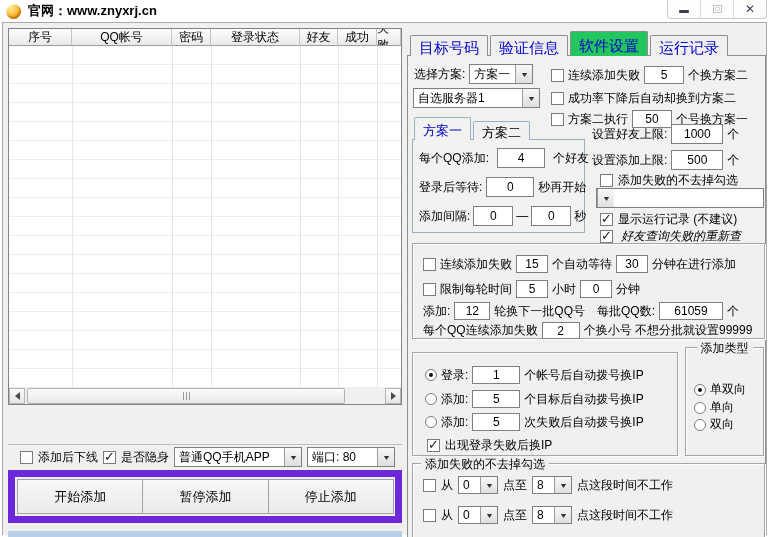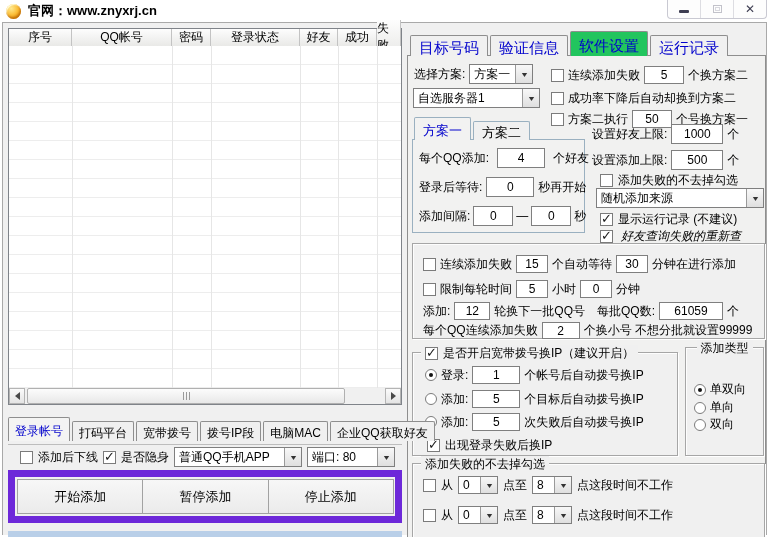--- a/index.html
+++ b/index.html
@@ -44,21 +44,21 @@
   .hrow { display:flex; align-items:center; position:absolute; white-space:nowrap; }
 
   
   .gbox { position:absolute; border:1px solid #a6a6a6; box-shadow:1px 1px 0 #fff, inset 1px 1px 0 #fdfdfd; background:#f0f0f0; }
   .gbox .legend { position:absolute; top:-8px; left:8px; background:#f0f0f0; padding:0 4px;
                   display:flex; align-items:center; gap:5px; white-space:nowrap; }
 
   
   .table-panel { position:absolute; left:8px; top:28px; width:394px; height:377px;
                  background:#fff; border:1px solid #7f8389; }
-  .thead { display:flex; height:17px; background:#84cc16;align-items:center; }
+  .thead { display:flex; height:17px; background:#84cc16; }
   .th { display:flex; align-items:center; justify-content:center; font-size:12px;
         background:linear-gradient(#fdfdfd,#e9e9e7); border-right:1px solid #c3c3c3;
         border-bottom:1px solid #9c9c9c; overflow:hidden; flex:none; }
   .tbody { position:absolute; left:0; top:17px; right:0; bottom:16px; background:#fff;
            background-image:repeating-linear-gradient(#fff 0px, #fff 18px, #ededed 18px, #ededed 19px); }
   .vline { position:absolute; top:0; bottom:0; width:1px; background:#e6e6e6; }
   .hscroll { position:absolute; left:0; bottom:0; right:0; height:16px; background:#f0f0f0; display:flex; align-items:center; }
   .sb-btn { width:16px; height:16px; background:linear-gradient(#fbfbfb,#e4e4e4); border:1px solid #b4b4b4;
             display:flex; align-items:center; justify-content:center; flex:none; }
   .arr-left { width:0; height:0; border:4px solid transparent; border-right:5px solid #4a4a4a; margin-left:-4px; }
@@ -154,28 +154,20 @@
             <i></i>
             <i></i>
           </div>
       </div>
       <div class="sb-btn">
           <span class="arr-right"></span>
         </div>
     </div>
   </div>
 
-  <div class="btabs">
-    <div class="btab sel">登录帐号</div>
-    <div class="btab">打码平台</div>
-    <div class="btab">宽带拨号</div>
-    <div class="btab">拨号IP段</div>
-    <div class="btab">电脑MAC</div>
-    <div class="btab">企业QQ获取好友</div>
-  </div>
 
   <div class="login-row">
     <span class="cb"></span>
     <span class="lbl">添加后下线</span>
     <span class="cb checked"></span>
     <span class="lbl">是否隐身</span>
     <span class="combo" style="width:128px">
       <span class="val">普通QQ手机APP</span>
       <span class="drop"></span>
     </span>
@@ -263,21 +255,20 @@
     <span class="lbl">设置添加上限:</span>
     <span class="edit" style="width:52px">500</span>
     <span class="lbl">个</span>
   </div>
   <div class="hrow" style="left:600px; top:172px; gap:5px;">
     <span class="cb"></span>
     <span class="lbl">添加失败的不去掉勾选</span>
   </div>
   <div class="hrow" style="left:596px; top:188px;">
     <span class="combo" style="width:168px">
-      <span class="val">随机添加来源</span>
       <span class="drop"></span>
     </span>
   </div>
   <div class="hrow" style="left:600px; top:211px; gap:5px;">
     <span class="cb checked"></span>
     <span class="lbl">显示运行记录 (不建议)</span>
   </div>
   <div class="hrow" style="left:600px; top:228px; gap:8px;font-style:italic;">
     <span class="cb checked"></span>
     <span class="lbl">好友查询失败的重新查</span>
@@ -309,24 +300,20 @@
       <span class="lbl">个</span>
     </div>
     <div class="hrow" style="left:10px; top:78px; gap:4px;">
       <span class="lbl">每个QQ连续添加失败</span>
       <span class="edit" style="width:38px;height:17px">2</span>
       <span class="lbl">个换小号 不想分批就设置99999</span>
     </div>
   </div>
 
   <div class="gbox" style="left:412px; top:352px; width:266px; height:104px;">
-    <div class="legend">
-      <span class="cb checked"></span>
-      <span class="lbl">是否开启宽带拨号换IP（建议开启）</span>
-    </div>
     <div class="hrow" style="left:12px; top:13px; gap:4px;">
       <span class="radio selected"></span>
       <span class="lbl">登录:</span>
       <span class="edit" style="width:48px;height:18px">1</span>
       <span class="lbl">个帐号后自动拨号换IP</span>
     </div>
     <div class="hrow" style="left:12px; top:37px; gap:4px;">
       <span class="radio"></span>
       <span class="lbl">添加:</span>
       <span class="edit" style="width:48px;height:18px">5</span>

